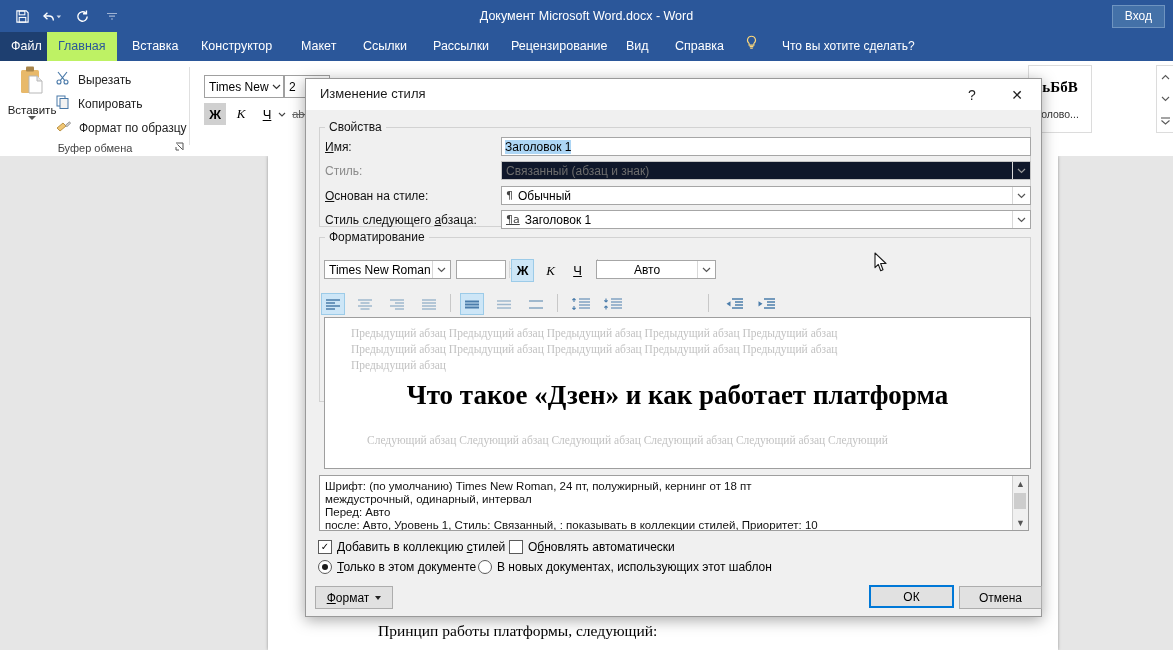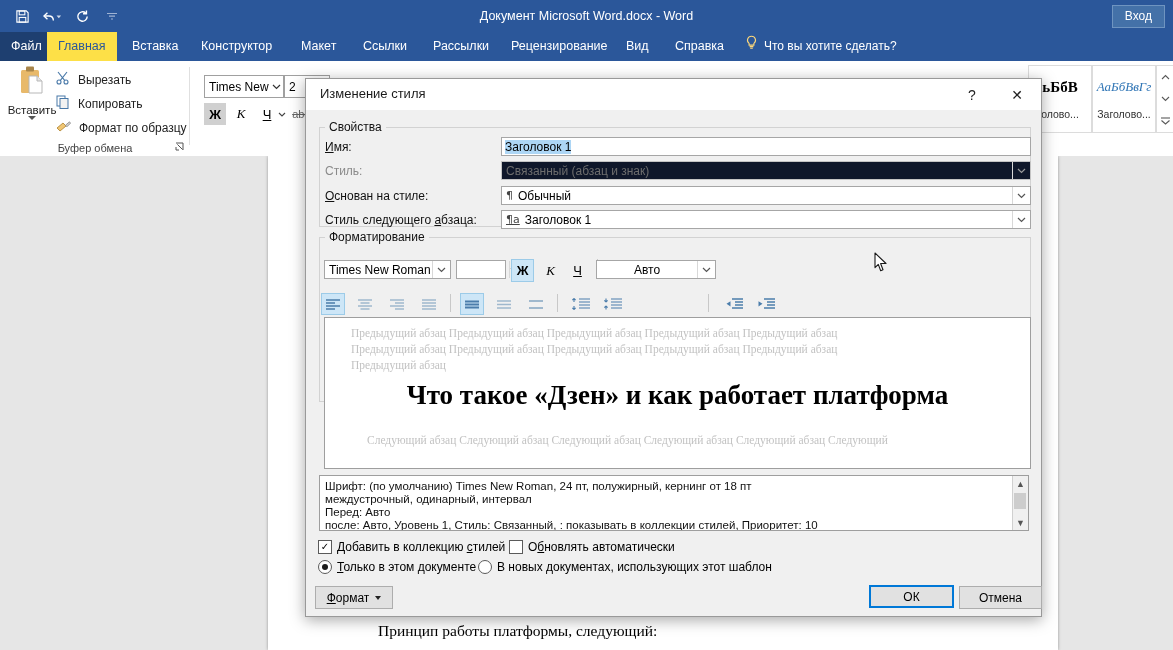--- a/index.html
+++ b/index.html
@@ -14,22 +14,22 @@
   .qat{position:absolute;left:8px;top:0;height:32px;display:flex;align-items:center;gap:2px;}
   .qat .qbtn{width:28px;height:26px;display:flex;align-items:center;justify-content:center;color:#fff;cursor:pointer;}
   .qat .qbtn svg{display:block;}
   .apptitle{position:absolute;left:0;top:0;width:1173px;height:32px;line-height:32px;text-align:center;color:#fff;font-size:12.5px;}
   .signin{position:absolute;right:8px;top:5px;height:21px;padding:0 12px;line-height:21px;
     background:#4471a8;color:#fff;font-size:12px;border:1px solid #6f94c0;cursor:pointer;}
   
   .tabbar{position:absolute;left:0;top:32px;width:1173px;height:29px;background:#2b579a;}
   .tab{position:absolute;top:0;height:29px;line-height:29px;padding:0 11px;color:#fff;font-size:12.5px;cursor:pointer;white-space:nowrap;}
   .tab.file{background:#1e3f70;}
-  .tab.active{background:#fde047;color:#2b579a;}
-  .tellme{position:absolute;top:0;height:29px;line-height:29px;color:#fff;font-size:12px;display:flex;align-items:center;gap:6px;cursor:pointer;}
+  .tab.active{background:#bef264;color:#2b579a;}
+  .tellme{position:absolute;top:0;height:29px;line-height:29px;color:#fff;font-size:12px;display:flex;align-items:center;gap:24px;cursor:pointer;}
   .bulb{display:inline-block;}
   
   .ribbon{position:absolute;left:0;top:61px;width:1173px;height:95px;background:#fff;border-bottom:1px solid #d4d4d4;}
   .grp{position:absolute;top:0;height:95px;}
   .grplabel{position:absolute;bottom:2px;width:100%;text-align:center;font-size:11px;color:#444;}
   .grpsep{position:absolute;top:6px;width:1px;height:78px;background:#e0e0e0;}
   .dlglauncher{position:absolute;bottom:3px;right:4px;width:12px;height:12px;cursor:pointer;}
   
   .paste{position:absolute;left:6px;top:4px;width:52px;text-align:center;cursor:pointer;}
   .paste .lbl{font-size:11.5px;color:#222;margin-top:2px;}
@@ -232,24 +232,20 @@
         </svg>
     </div>
     <div class="fbtn" style="left:100px;top:42px;font-size:11px;text-decoration:line-through;color:#666;">abc</div>
   </div>
 
   <div class="grp" style="left:1040px;width:133px">
     <div class="stylecell" style="left:-12px">
       <div class="sp" style="font-family:'Liberation Serif',serif;font-weight:bold;">ьБбВ</div>
       <div class="sn">олово...</div>
     </div>
-    <div class="stylecell" style="left:52px">
-      <div class="sp" style="font-family:'Liberation Serif',serif;font-style:italic;color:#2e74b5;font-size:13px;">АаБбВвГг</div>
-      <div class="sn">Заголово...</div>
-    </div>
     <div class="gal-arrows" style="left:116px">
       <div>
           <svg width="9" height="6" viewBox="0 0 9 6">
             <path d="M1 5l3.5-3.5L8 5" fill="none" stroke="#5a5a5a" stroke-width="1.1"></path>
           </svg>
         </div>
       <div>
           <svg width="9" height="6" viewBox="0 0 9 6">
             <path d="M1 1l3.5 3.5L8 1" fill="none" stroke="#5a5a5a" stroke-width="1.1"></path>
           </svg>

